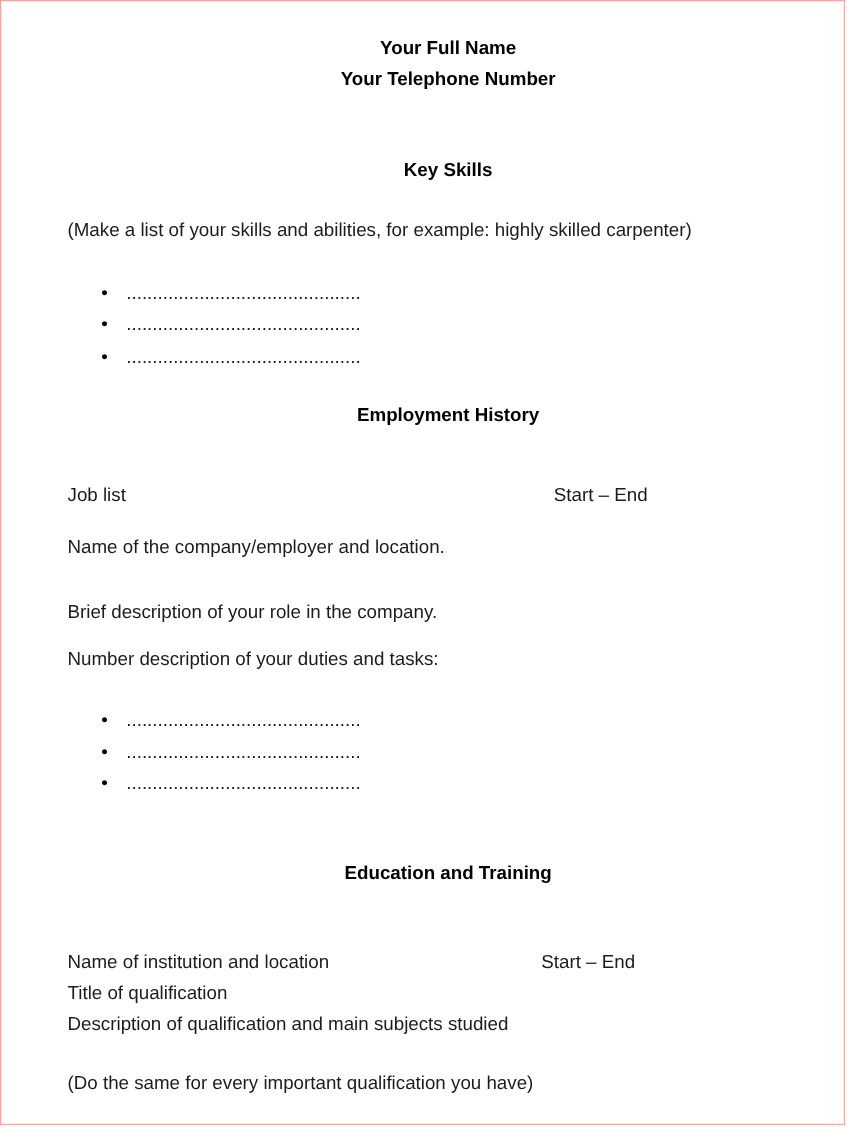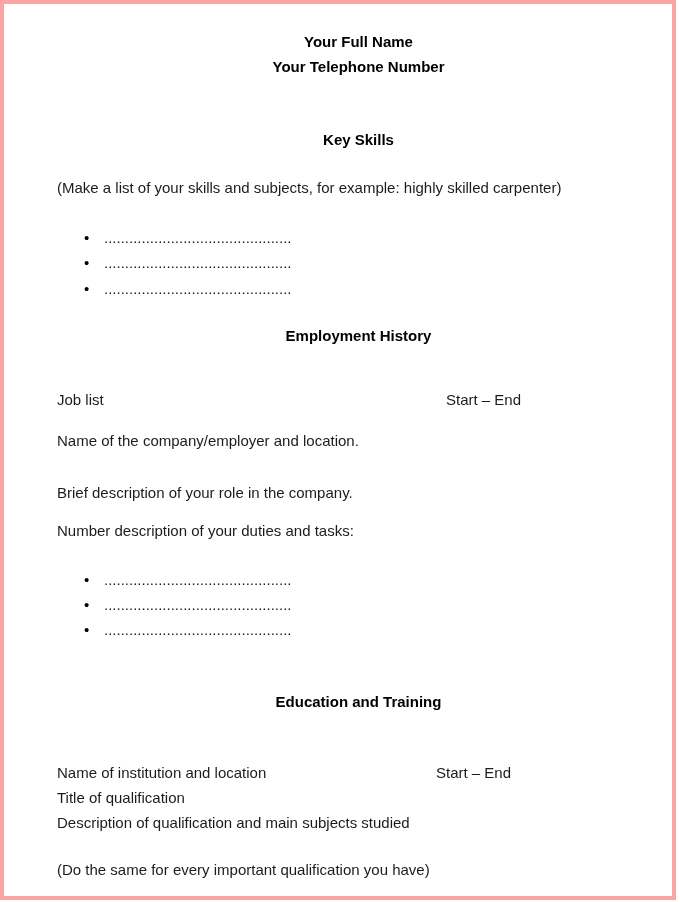--- a/index.html
+++ b/index.html
@@ -15,21 +15,21 @@
     background: #ffffff;
     overflow: hidden;
   }
   .page {
     position: absolute;
     left: 0;
     top: 0;
     width: 676px;
     height: 900px;
     box-sizing: border-box;
-    border: 4px solid #fca5a5;
+    border: 1px solid #fca5a5;
     background: #ffffff;
     padding-left: 23px;
   }
   .abs {
     position: absolute;
     left: 53px;
     right: 12px;
     font-size: 15px;
     line-height: 19px;
     color: #1c1c1c;
@@ -61,21 +61,21 @@
 </head>
 <body>
 
 <div class="viewport">
   <div class="page">
 
     <div class="abs heading" style="top:28px">Your Full Name</div>
     <div class="abs heading" style="top:126px">Key Skills</div>
 
     <div class="abs heading" style="top:53px">Your Telephone Number</div>
-    <div class="abs" style="top:174px">(Make a list of your skills and subjects, for example: highly skilled carpenter)</div>
+    <div class="abs" style="top:174px">(Make a list of your skills and abilities, for example: highly skilled carpenter)</div>
 
     <div class="abs bullet-row" style="top:224px">
       <span class="marker">•</span><span class="dots">.............................................</span>
     </div>
     <div class="abs bullet-row" style="top:249px">
       <span class="marker">•</span><span class="dots">.............................................</span>
     </div>
     <div class="abs bullet-row" style="top:275px">
       <span class="marker">•</span><span class="dots">.............................................</span>
     </div>

